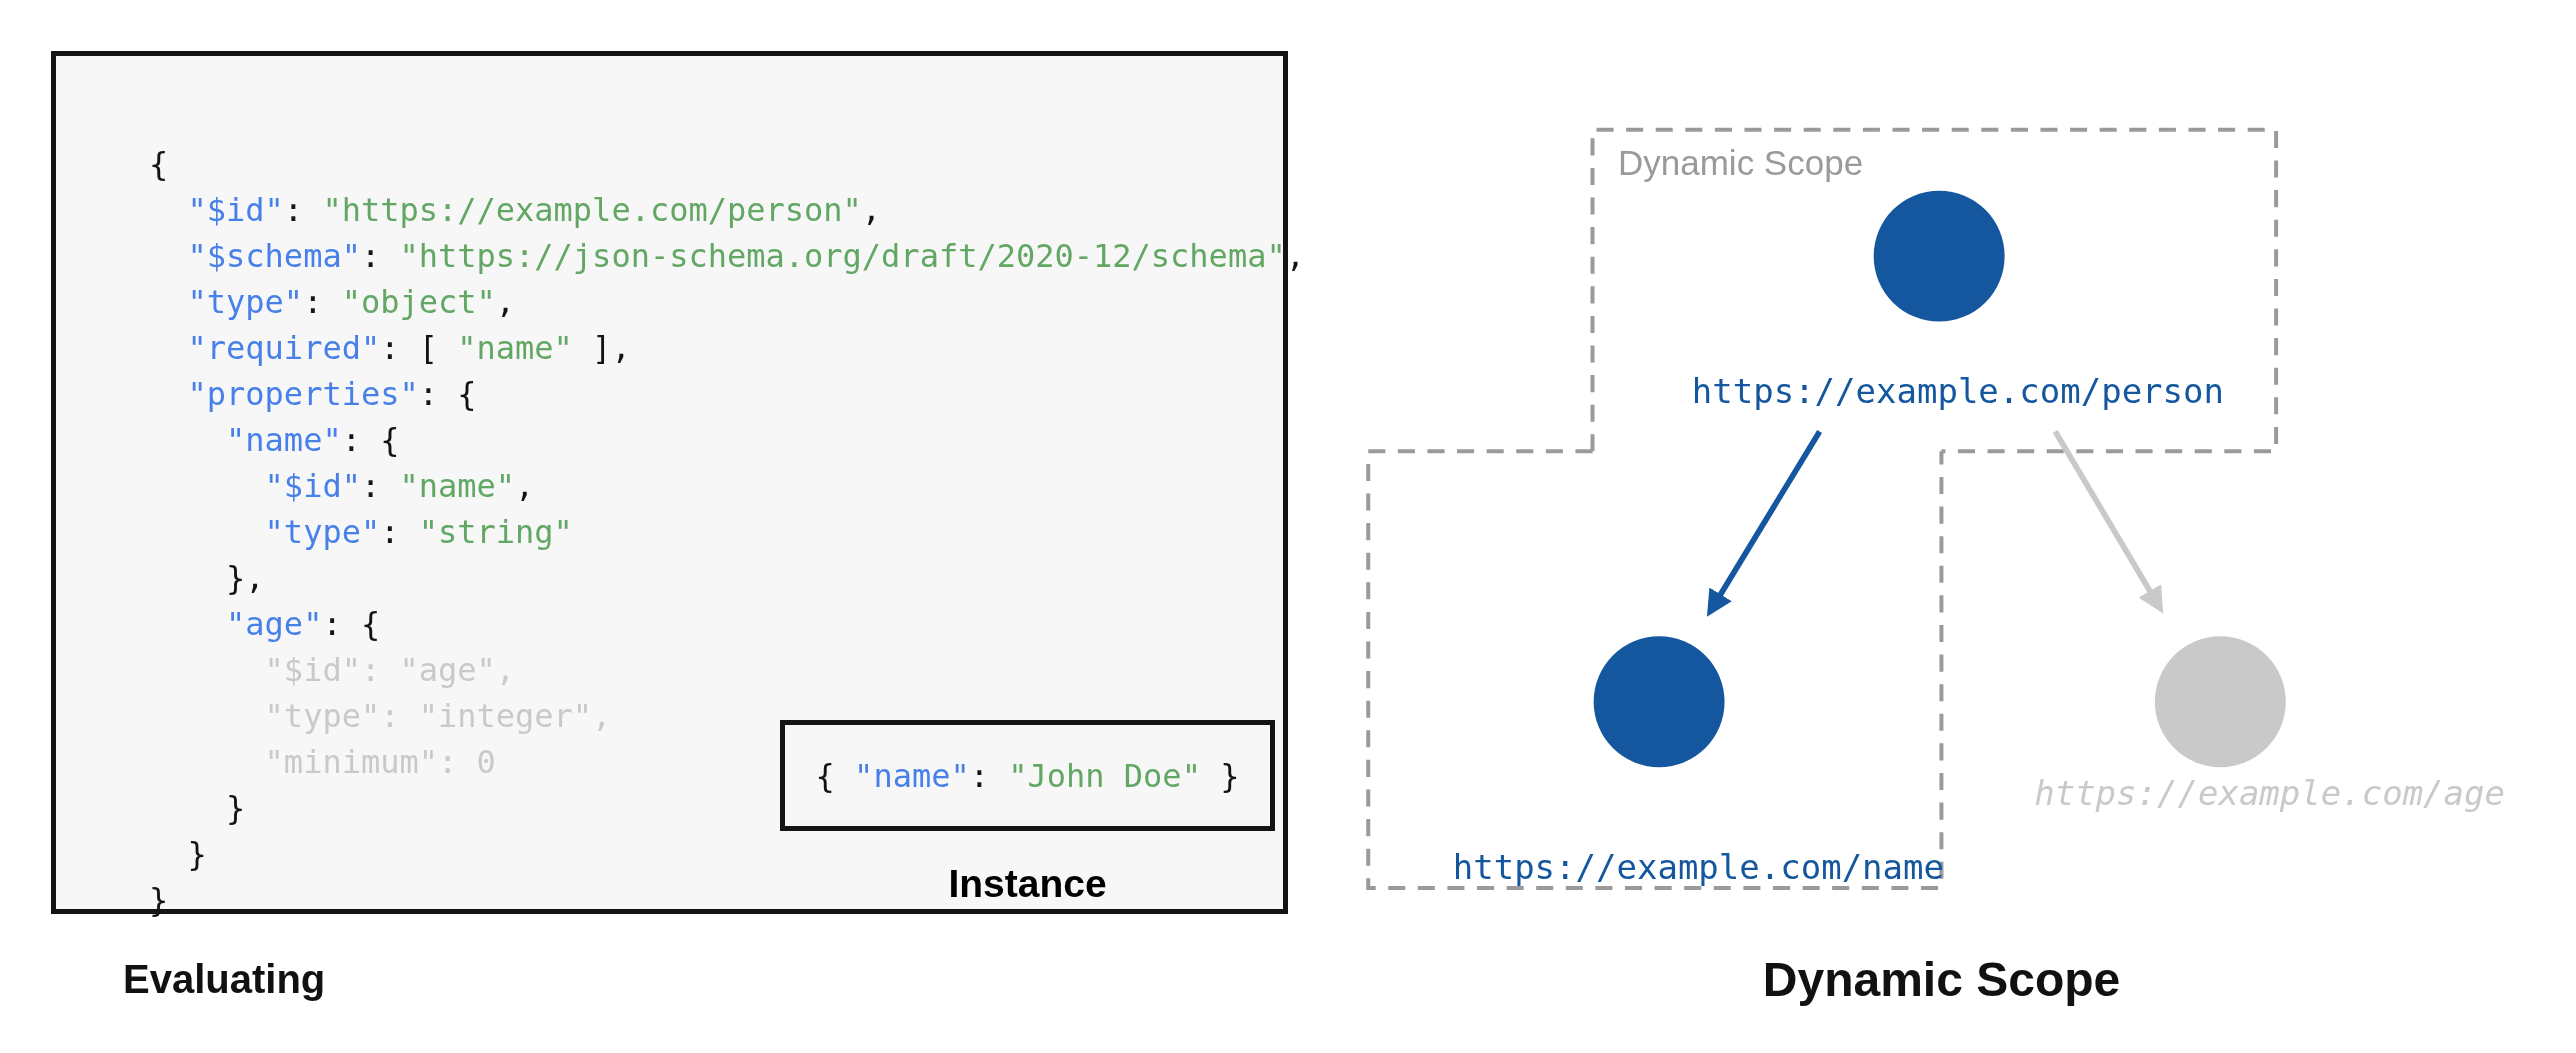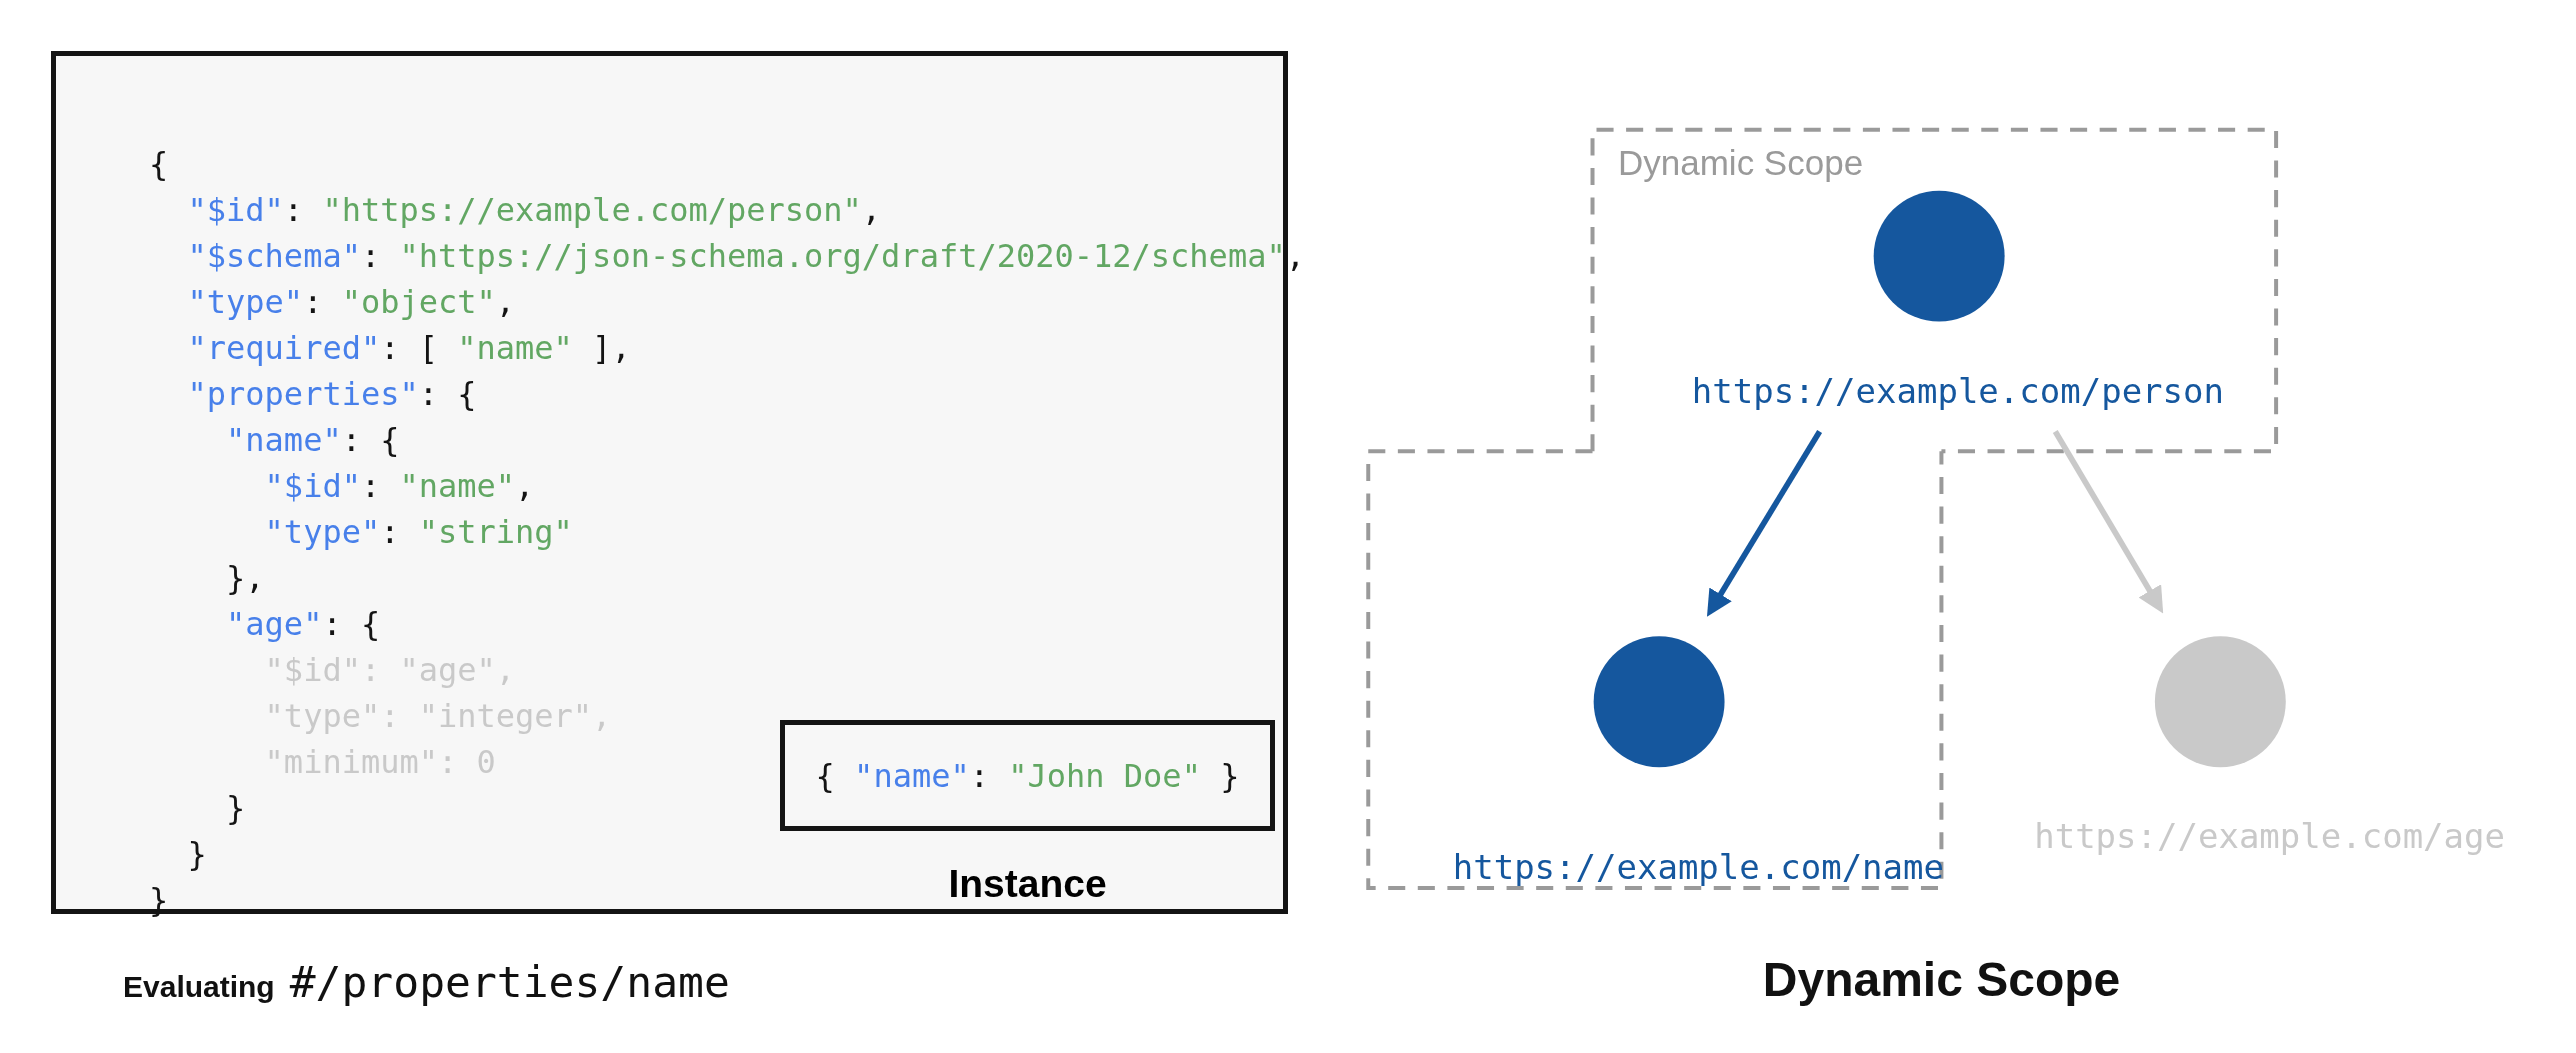--- a/index.html
+++ b/index.html
@@ -21,51 +21,50 @@
   .instance-box{position:absolute;left:724px;top:664px;width:495px;height:111px;
                 box-sizing:border-box;border:5.1px solid #141414;
                 display:flex;align-items:center;justify-content:center;
                 font-family:"DejaVu Sans Mono","Liberation Mono",monospace;
                 font-size:32px;white-space:pre;}
   .instance-label{position:absolute;left:724px;top:806px;width:495px;
                   text-align:center;font-weight:bold;font-size:39px;color:#000000;}
 
   
   .caption-left{position:absolute;left:123px;top:957px;display:flex;align-items:baseline;}
-  .caption-left .cap-bold{font-weight:bold;font-size:30px;color:#111;}
+  .caption-left .cap-bold{font-weight:bold;font-size:40px;color:#111;}
   .caption-left .cap-mono{font-family:"DejaVu Sans Mono","Liberation Mono",monospace;
                           font-size:43px;color:#111;margin-left:15px;}
   .caption-right{position:absolute;left:1657px;top:952px;width:569px;text-align:center;
                  font-weight:bold;font-size:48px;color:#111;}
 
   
   .svg-layer{position:absolute;left:0;top:0;}
   .scope-label{position:absolute;left:1618px;top:143px;font-size:35px;color:var(--dash-gray);}
   .node-label{position:absolute;width:569px;text-align:right;
               font-family:"DejaVu Sans Mono","Liberation Mono",monospace;font-size:34px;}
   .lbl-person{left:1655px;top:371px;color:var(--node-blue);}
   .lbl-name{left:1375px;top:815px;color:var(--node-blue);margin-top:32px;}
-  .lbl-age{left:1936px;top:816px;color:var(--node-gray);}
+  .lbl-age{left:1936px;top:773px;color:var(--node-gray);font-style:italic;}
 </style>
 </head>
 <body>
 
 <div id="stage">
 
   <div class="schema-panel">
     <pre class="code"><div><span class="tk-plain">{</span></div><div><span class="tk-plain">  </span><span class="tk-key">"$id"</span><span class="tk-plain">: </span><span class="tk-str">"https://example.com/person"</span><span class="tk-plain">,</span></div><div><span class="tk-plain">  </span><span class="tk-key">"$schema"</span><span class="tk-plain">: </span><span class="tk-str">"https://json-schema.org/draft/2020-12/schema"</span><span class="tk-plain">,</span></div><div><span class="tk-plain">  </span><span class="tk-key">"type"</span><span class="tk-plain">: </span><span class="tk-str">"object"</span><span class="tk-plain">,</span></div><div><span class="tk-plain">  </span><span class="tk-key">"required"</span><span class="tk-plain">: [ </span><span class="tk-str">"name"</span><span class="tk-plain"> ],</span></div><div><span class="tk-plain">  </span><span class="tk-key">"properties"</span><span class="tk-plain">: {</span></div><div><span class="tk-plain">    </span><span class="tk-key">"name"</span><span class="tk-plain">: {</span></div><div><span class="tk-plain">      </span><span class="tk-key">"$id"</span><span class="tk-plain">: </span><span class="tk-str">"name"</span><span class="tk-plain">,</span></div><div><span class="tk-plain">      </span><span class="tk-key">"type"</span><span class="tk-plain">: </span><span class="tk-str">"string"</span></div><div><span class="tk-plain">    },</span></div><div><span class="tk-plain">    </span><span class="tk-key">"age"</span><span class="tk-plain">: {</span></div><div><span class="tk-dim">      "$id": "age",</span></div><div><span class="tk-dim">      "type": "integer",</span></div><div><span class="tk-dim">      "minimum": 0</span></div><div><span class="tk-plain">    }</span></div><div><span class="tk-plain">  }</span></div><div><span class="tk-plain">}</span></div></pre>
     <div class="instance-box">
       <span><span class="tk-plain">{ </span><span class="tk-key">"name"</span><span class="tk-plain">: </span><span class="tk-str">"John Doe"</span><span class="tk-plain"> }</span></span>
     </div>
     <div class="instance-label">Instance</div>
   </div>
 
   <div class="caption-left">
     <span class="cap-bold">Evaluating</span>
-    <span class="cap-mono">#/properties/name</span>
   </div>
 
   <svg class="svg-layer" width="2576" height="1053" viewBox="0 0 4524 1850">
     <defs>
       <marker id="arrowBlue" viewBox="0 0 10 10" refX="2.5" refY="5" markerWidth="4.6" markerHeight="4.6" orient="auto">
         <path d="M0,0 L10,5 L0,10 z" style="fill:var(--node-blue)"></path>
       </marker>
       <marker id="arrowGray" viewBox="0 0 10 10" refX="2.5" refY="5" markerWidth="4.6" markerHeight="4.6" orient="auto">
         <path d="M0,0 L10,5 L0,10 z" style="fill:var(--node-gray)"></path>
       </marker>

